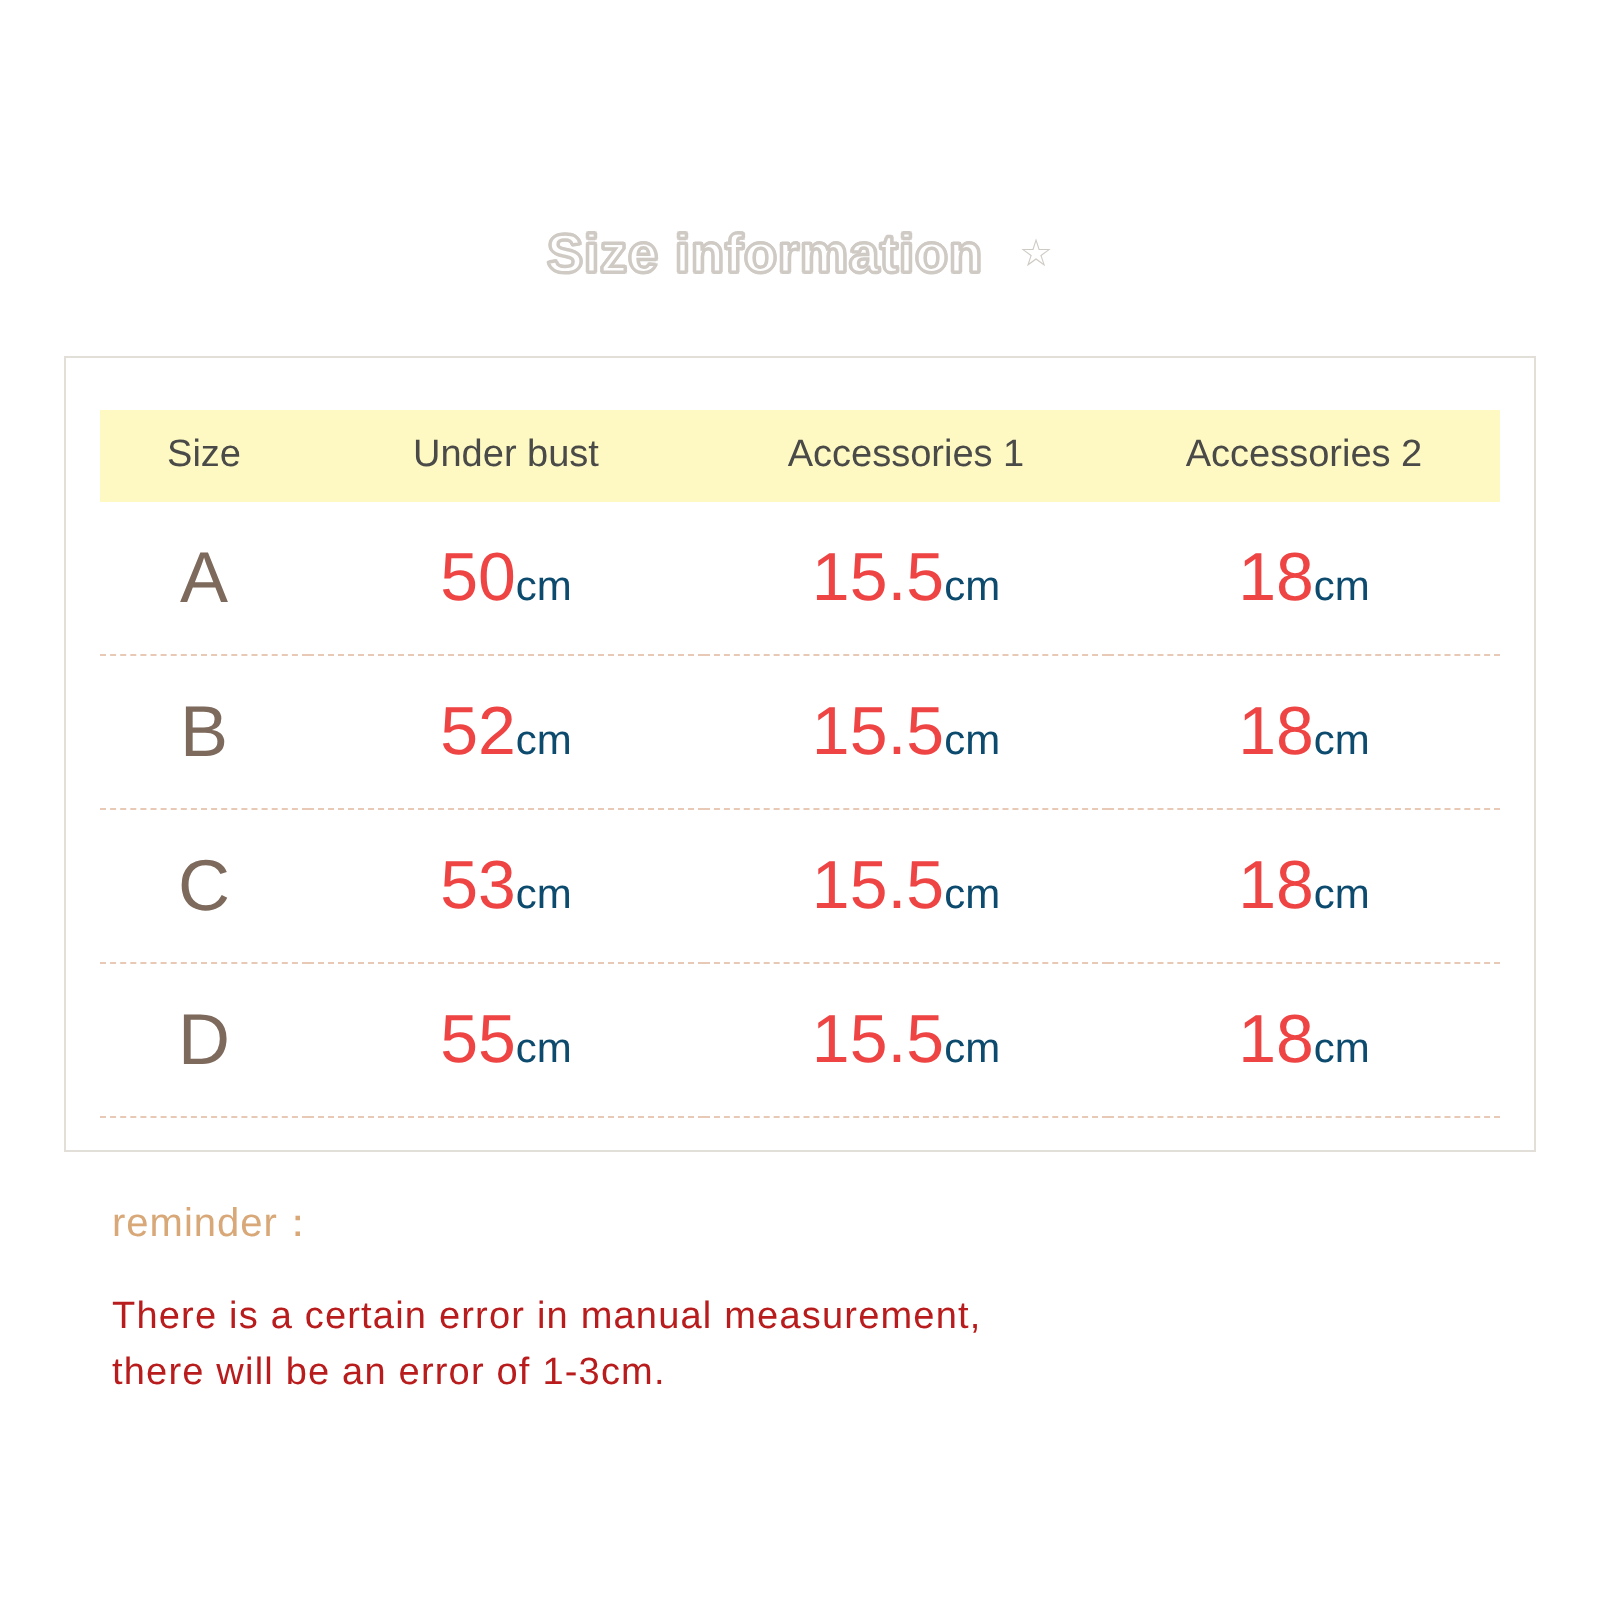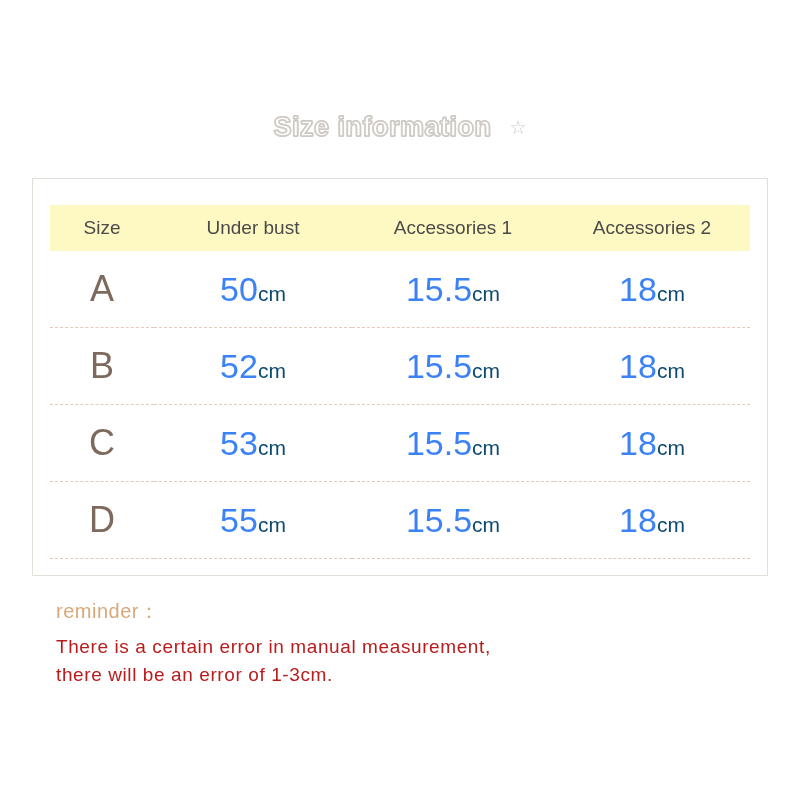--- a/index.html
+++ b/index.html
@@ -95,37 +95,37 @@
   }
   table.size-table tbody tr:last-child td {
     border-bottom: 1px dashed #e7c9b6;
   }
   .cell-size {
     font-size: 36px;
     color: #7d6a5c;
   }
   .num {
     font-size: 34px;
-    color: #3b82f6;
+    color: #ef4444;
   }
   .unit {
     font-size: 21px;
     color: #0c4a6e;
   }
   .reminder {
     position: absolute;
     left: 56px;
     top: 598px;
     width: 700px;
   }
   .reminder-title {
     font-size: 20px;
     color: #d8a878;
     letter-spacing: 0.5px;
-    margin-bottom: 8px;
+    margin-bottom: 20px;
   }
   .reminder-line {
     font-size: 19px;
     color: #b91c1c;
     letter-spacing: 0.6px;
     line-height: 28px;
   }
 </style>
 </head>
 <body>

